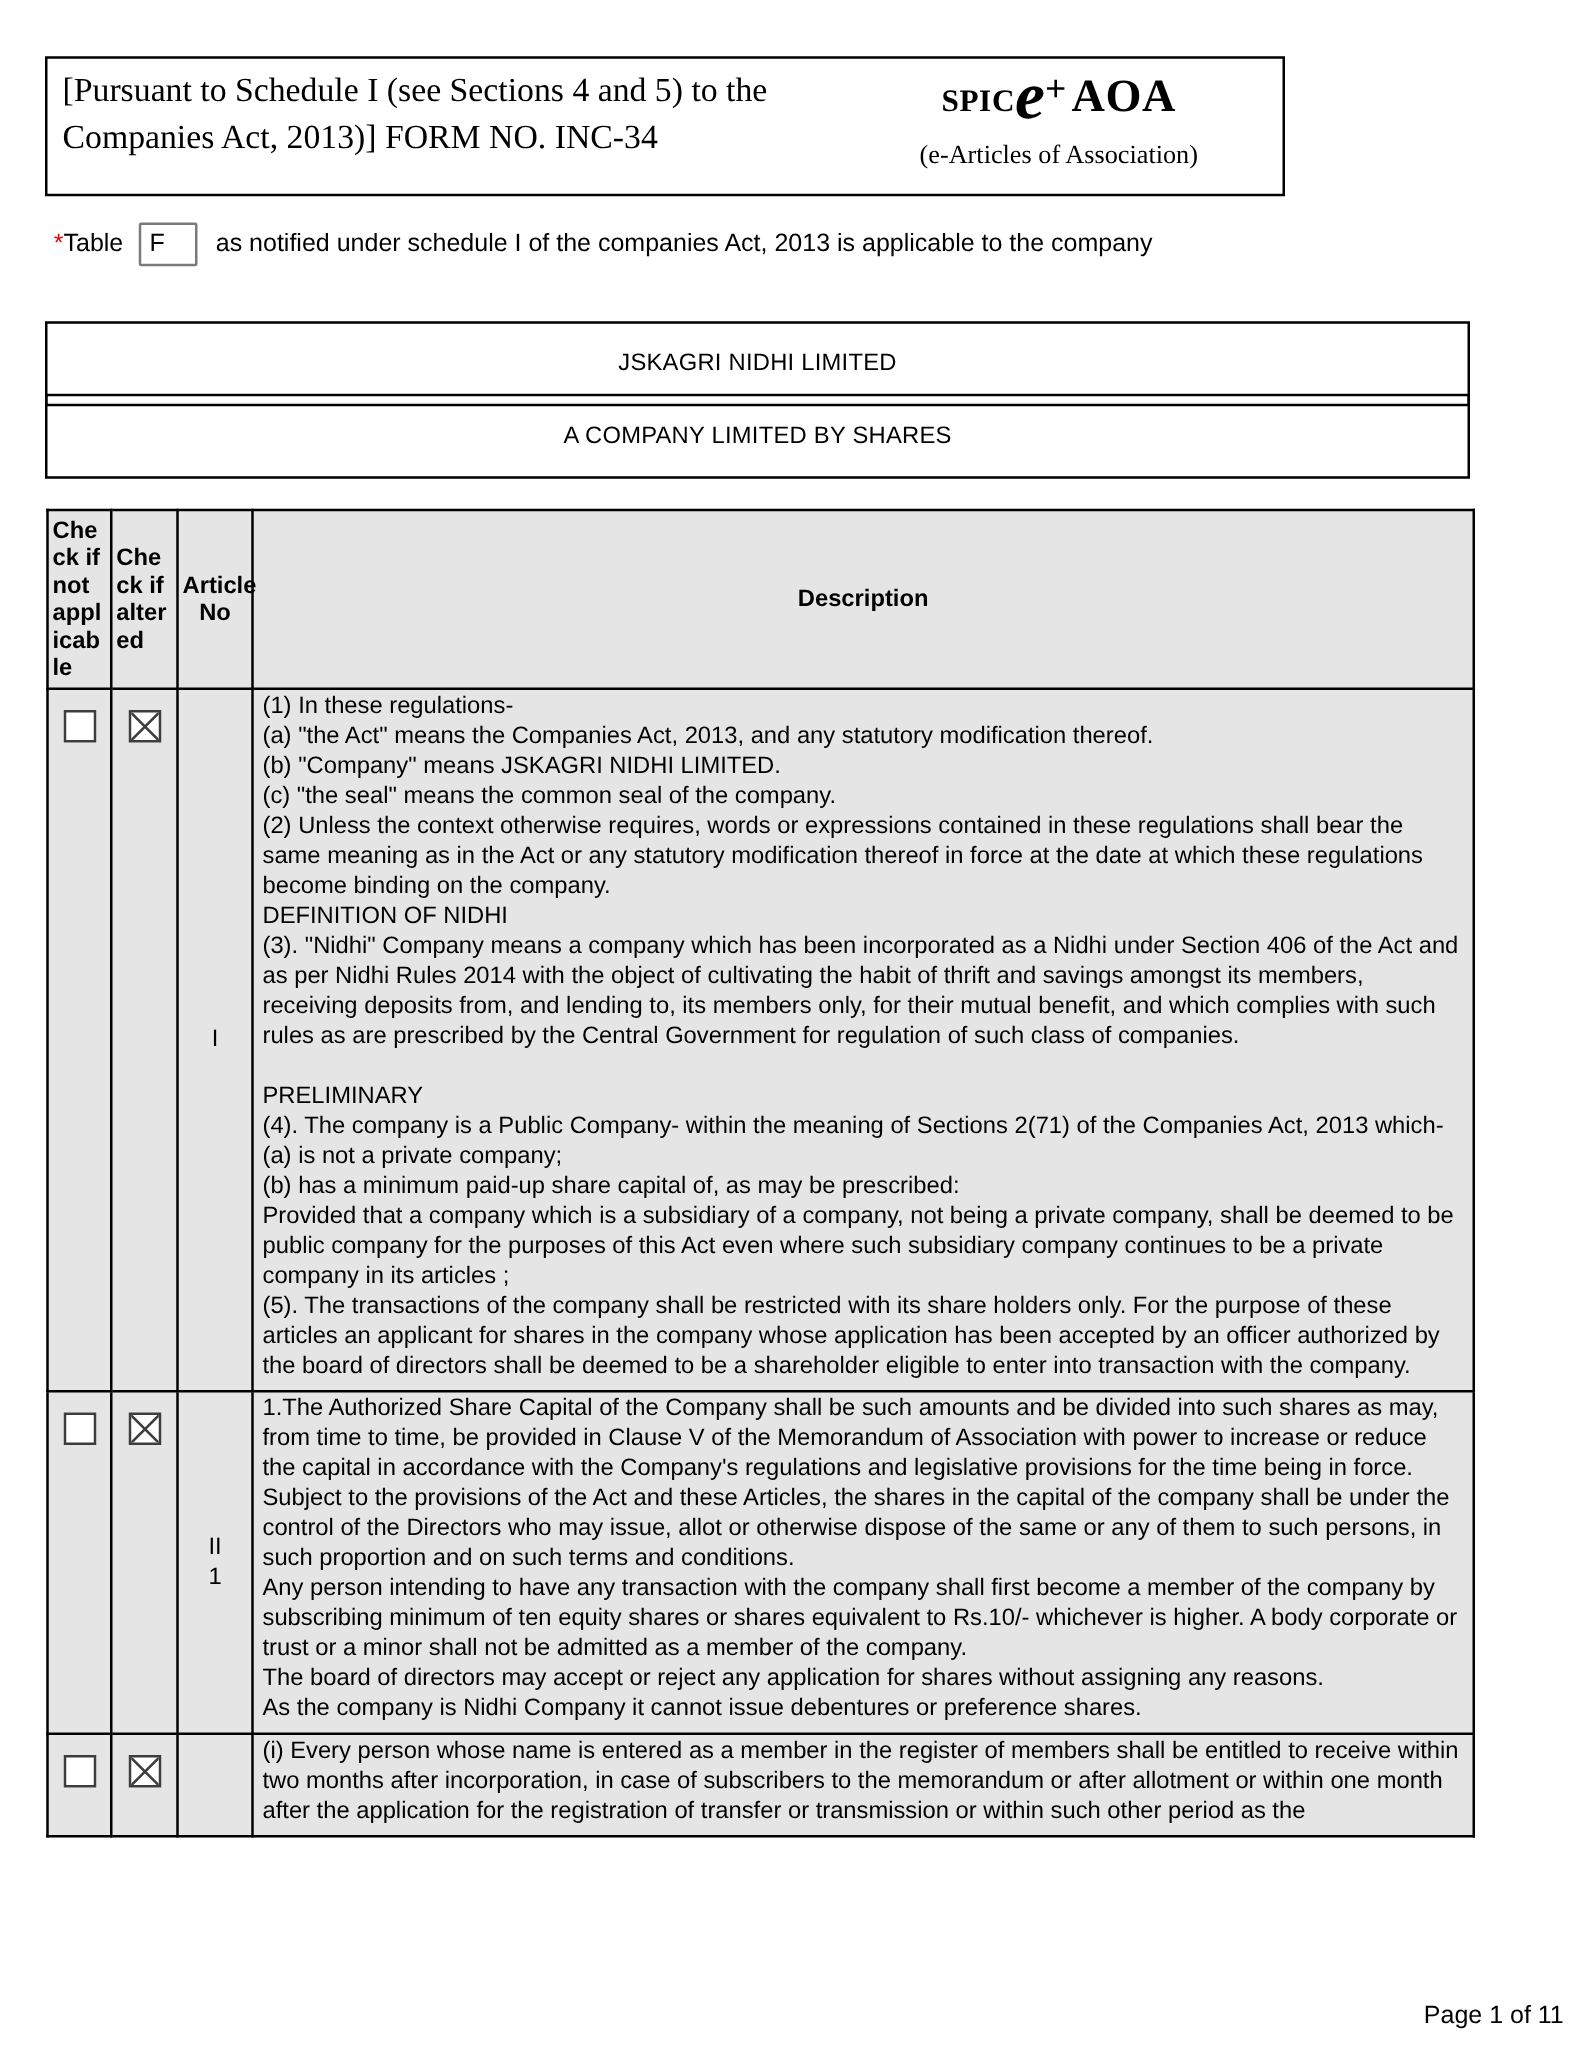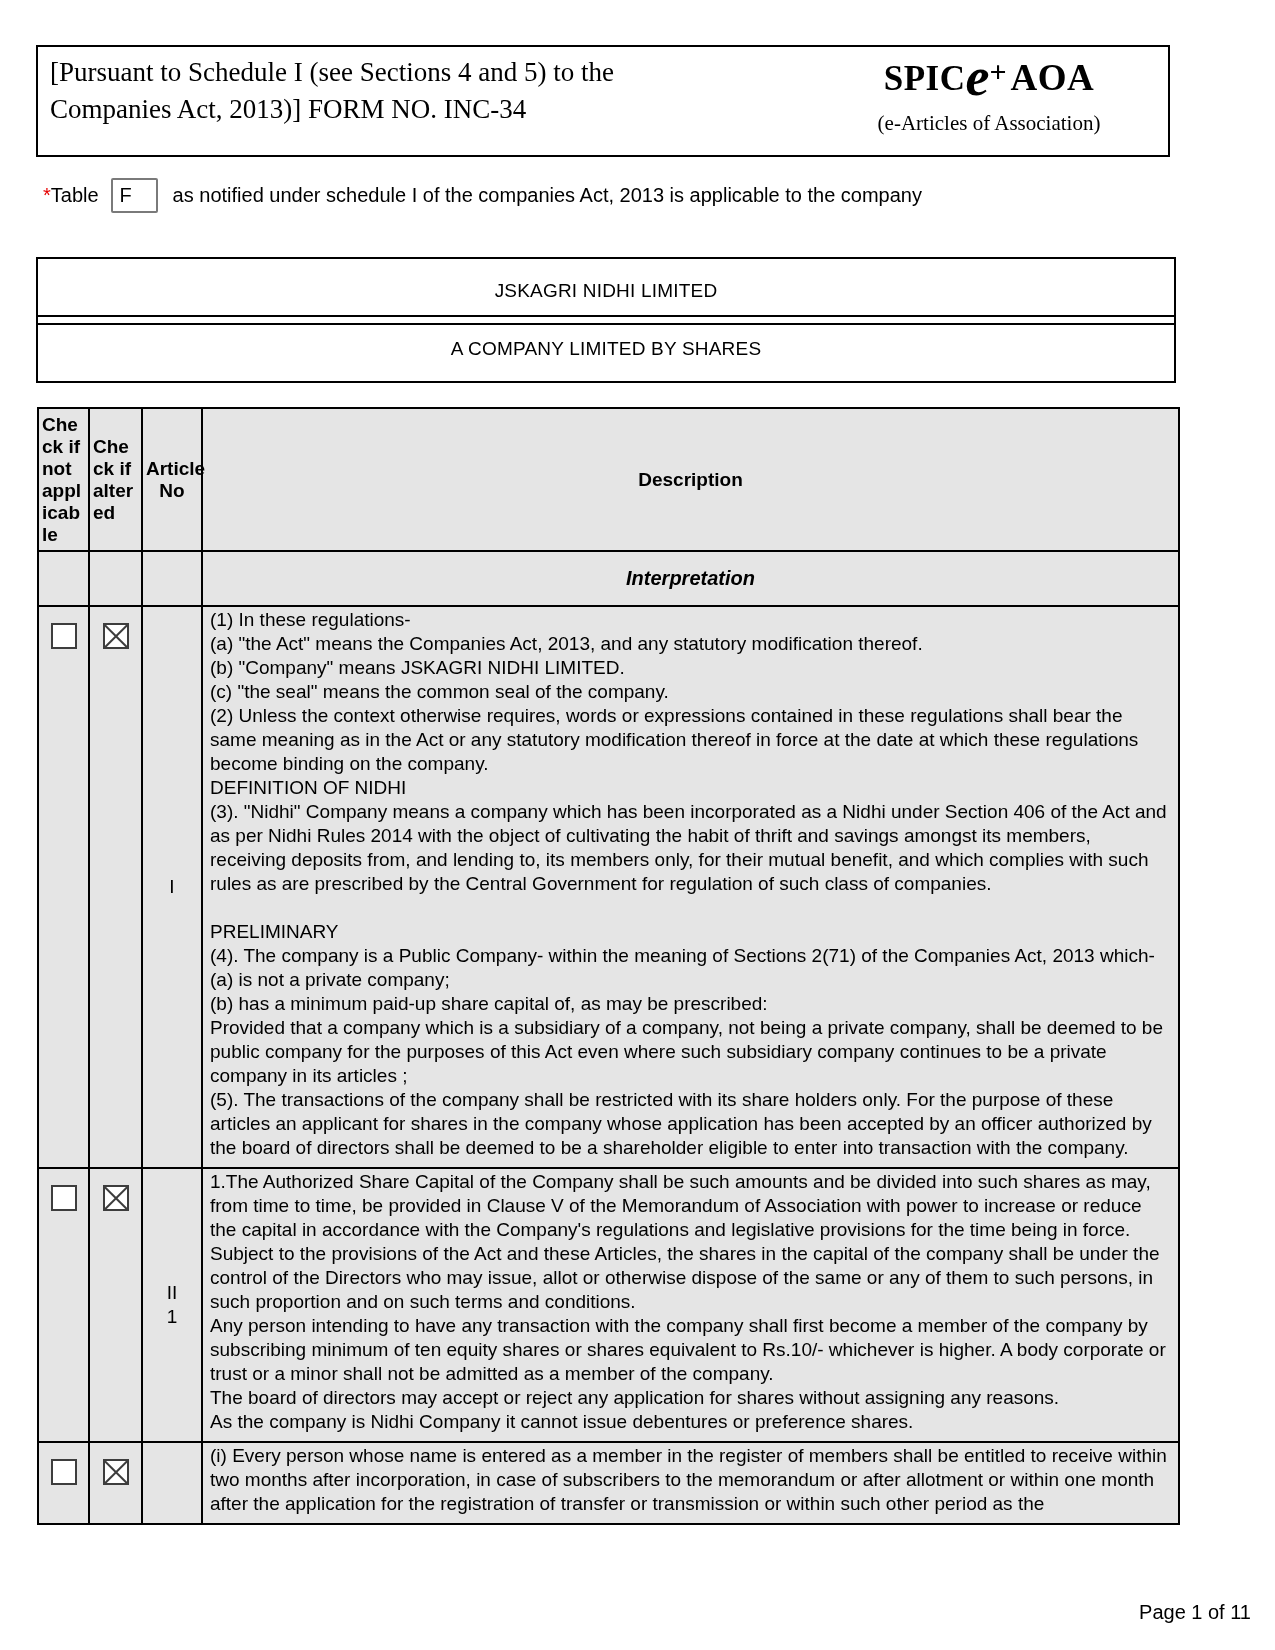--- a/index.html
+++ b/index.html
@@ -1,27 +1,27 @@
 <!DOCTYPE html>
 <html><head>
 <meta charset="utf-8">
 <style>
   html,body { margin:0; padding:0; background:#ffffff; }
   body { width:1275px; height:1650px; font-family:"Liberation Sans", sans-serif; color:#000; }
   .page { position:relative; width:1275px; height:1650px; background:#fff; overflow:hidden; }
 
   
-  .header-box { position:absolute; left:36px; top:45px; width:1134px; height:112px;
+  .header-box { position:absolute; left:36px; top:45px; width:992px; height:112px;
                 border:2px solid #000; box-sizing:border-box; background:#fff; }
   .pursuant { position:absolute; left:12px; top:7px; width:630px;
               font-family:"Liberation Serif", serif; font-size:27px; line-height:37px; }
   .logo-wrap { position:absolute; right:24px; top:8px; width:310px; text-align:center;
                font-family:"Liberation Serif", serif; }
   .logo-line { white-space:nowrap; }
-  .spic { font-weight:bold; font-size:35px; letter-spacing:0.5px; }
+  .spic { font-weight:bold; font-size:25px; letter-spacing:0.5px; }
   .bige { font-weight:bold; font-style:italic; font-size:54px; vertical-align:-5px; line-height:30px; }
   .plus { font-weight:bold; font-size:30px; vertical-align:8px; }
   .aoa  { font-weight:bold; font-size:37px; letter-spacing:0.5px; }
   .logo-sub { margin-top:12px; font-size:21px; }
 
   
   .applicability { position:absolute; left:43px; top:177px; height:36px;
                    display:flex; align-items:center; font-size:20px; }
   .red { color:#e60000; }
   .tbox { display:inline-flex; align-items:center; box-sizing:border-box;
@@ -95,26 +95,20 @@
     </colgroup>
     <thead>
       <tr class="header-row">
         <th>Check if not applicable</th>
         <th>Check if altered</th>
         <th class="center">Article No</th>
         <th class="center">Description</th>
       </tr>
     </thead>
     <tbody id="articles-body">
-        <tr class="section-row">
-          <td class=""></td>
-          <td class=""></td>
-          <td class=""></td>
-          <td class="section-title">Interpretation</td>
-        </tr>
         <tr class="article-row">
           <td class="cb-cell">
             <div class="cb"></div>
           </td>
           <td class="cb-cell">
             <div class="cb checked"></div>
           </td>
           <td class="art-no">I</td>
           <td class="desc">(1) In these regulations-
 (a) "the Act" means the Companies Act, 2013, and any statutory modification thereof.

